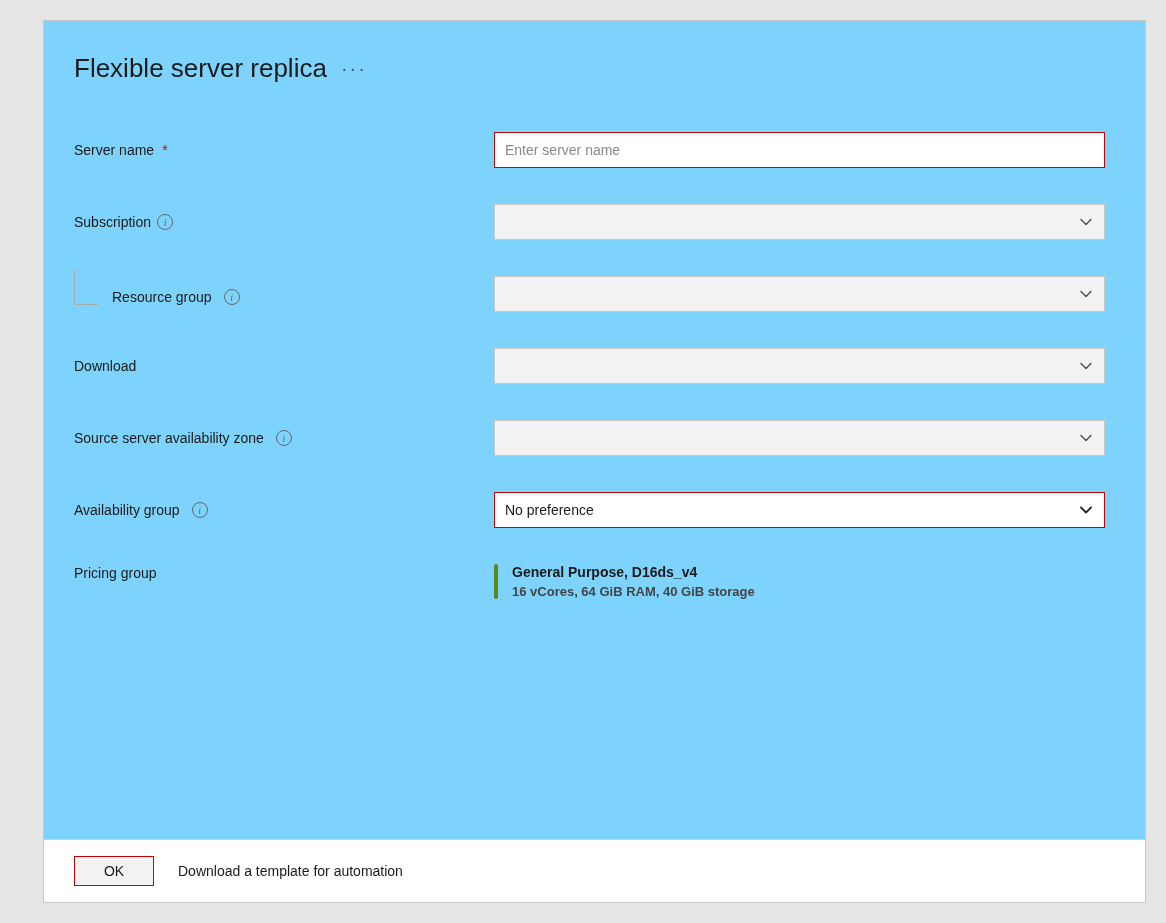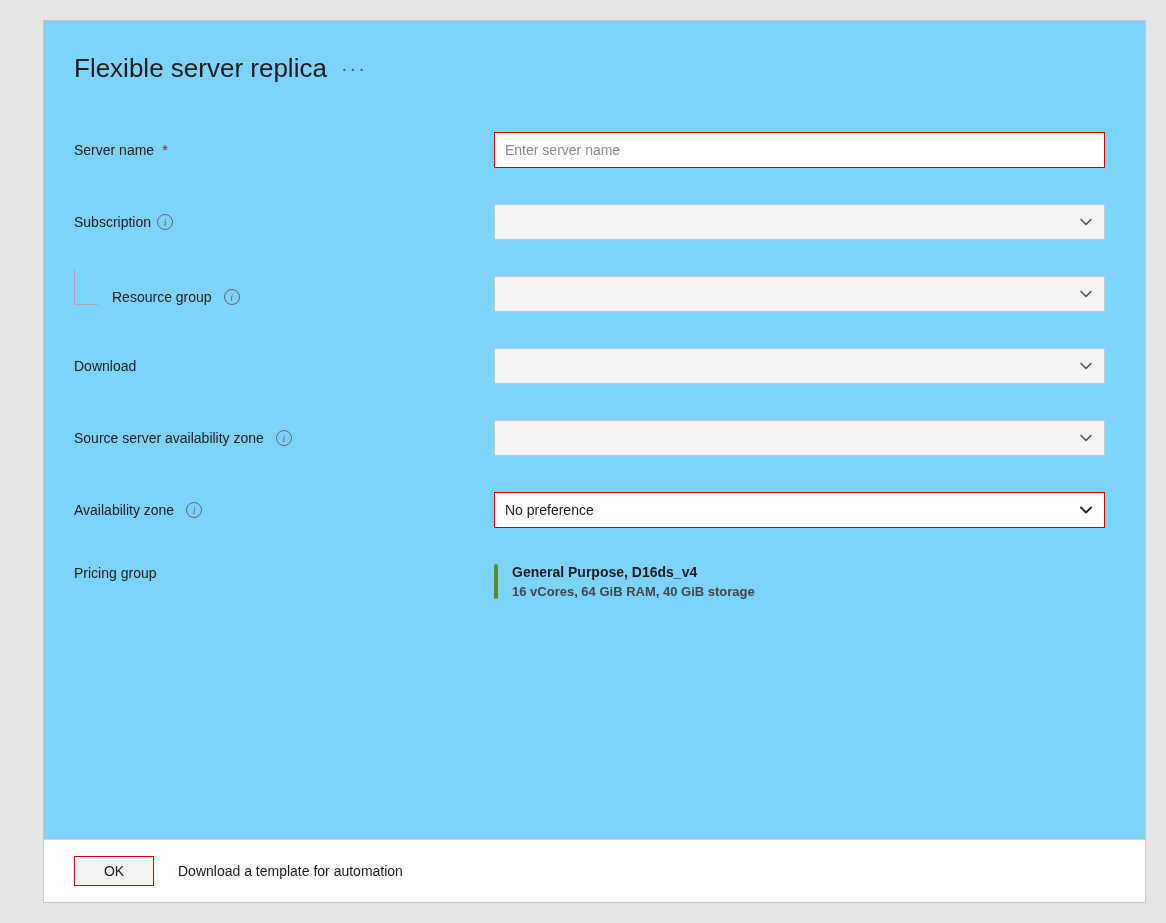--- a/index.html
+++ b/index.html
@@ -295,21 +295,21 @@
               <svg viewBox="0 0 14 14" fill="none" xmlns="http://www.w3.org/2000/svg">
                 <path d="M2 4.5L7 9.5L12 4.5" stroke="#555" stroke-width="1.5" stroke-linecap="round" stroke-linejoin="round"></path>
               </svg>
             </span>
           </div>
         </div>
       </div>
 
       <div class="form-row">
         <div class="form-label-col">
-          <span class="form-label">Availability zone</span>
+          <span class="form-label">Availability group</span>
           <span class="info-icon" style="margin-left:6px;">i</span>
         </div>
         <div class="form-control-col">
           <div class="select-control-highlighted">
             <span class="select-value">No preference</span>
             <span class="chevron-icon">
               <svg viewBox="0 0 14 14" fill="none" xmlns="http://www.w3.org/2000/svg">
                 <path d="M2 4.5L7 9.5L12 4.5" stroke="#222" stroke-width="1.8" stroke-linecap="round" stroke-linejoin="round"></path>
               </svg>
             </span>

